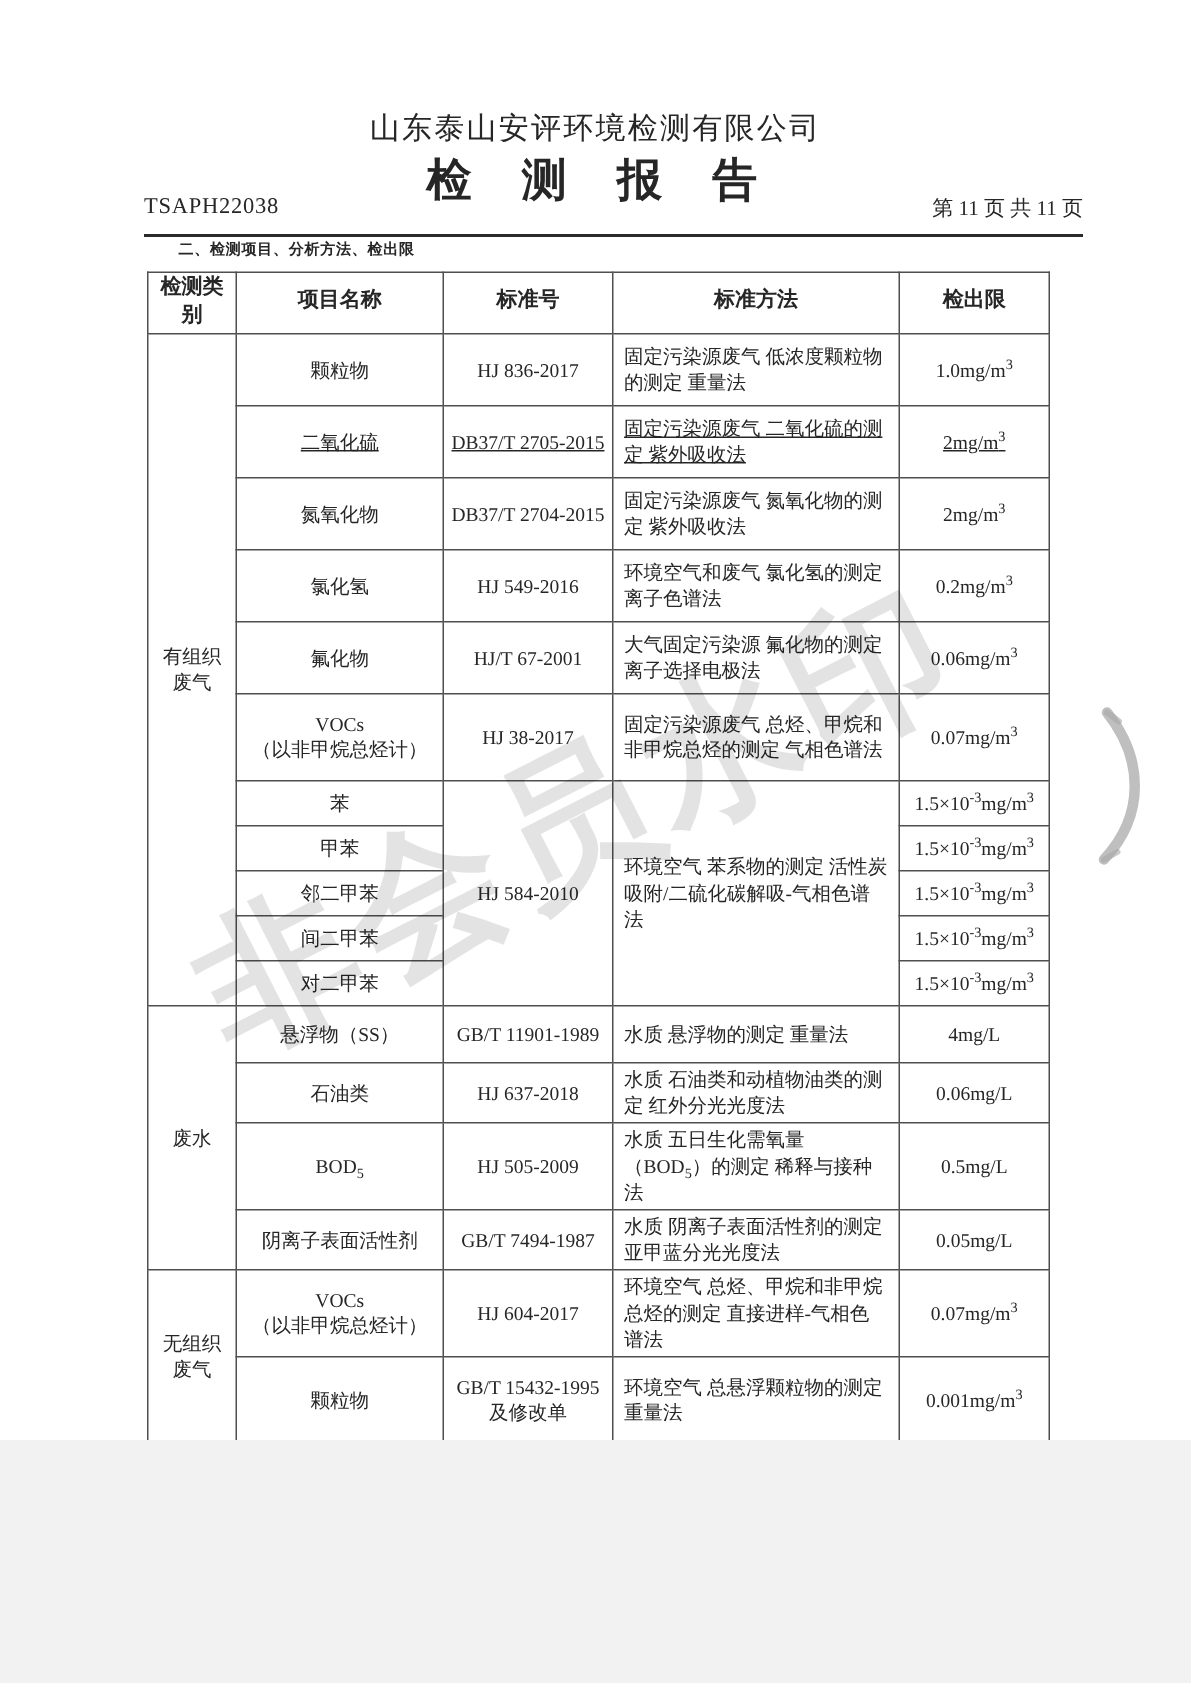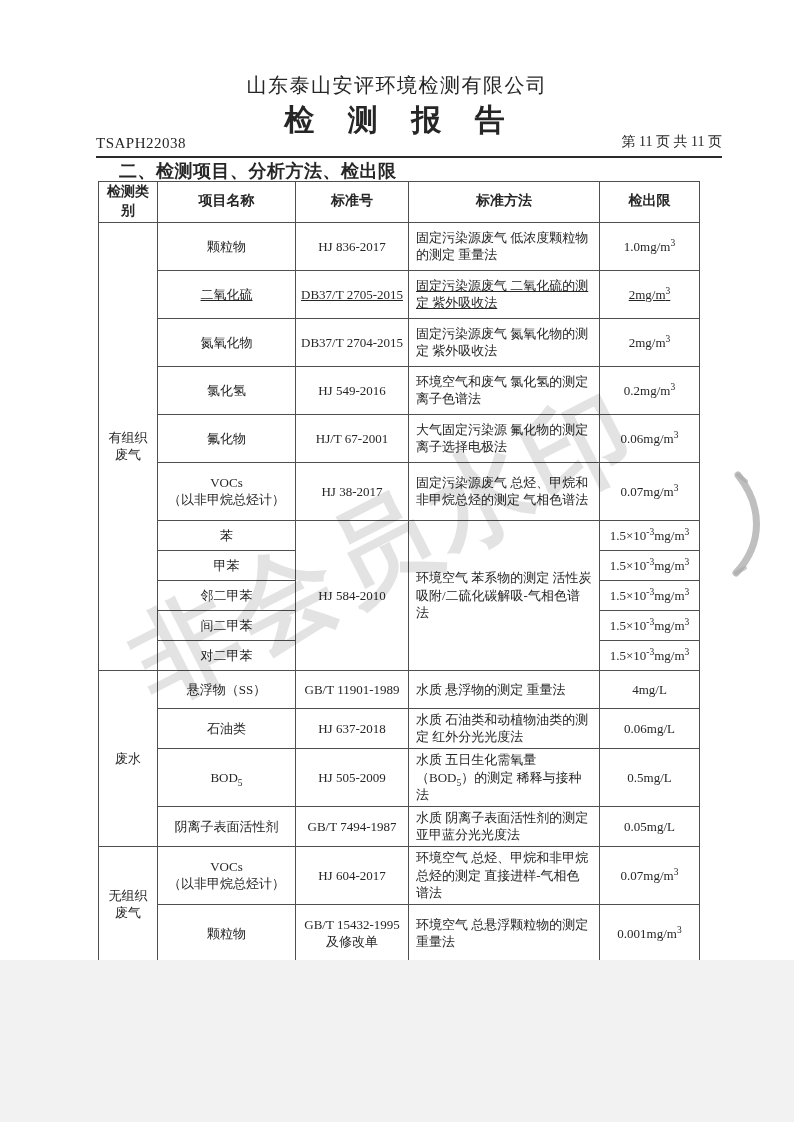--- a/index.html
+++ b/index.html
@@ -16,27 +16,27 @@
     position:absolute;top:72px;left:0;width:794px;text-align:center;
     font-size:20px;letter-spacing:1.5px;
   }
   .title{
     position:absolute;top:100px;left:0;width:794px;text-align:center;
     font-size:30px;font-weight:bold;letter-spacing:5px;word-spacing:16px;
   }
   .meta{
     position:absolute;top:130px;left:96px;width:626px;height:26px;
     border-bottom:2px solid #2b2b2b;
-    display:flex;justify-content:space-between;align-items:center;
+    display:flex;justify-content:space-between;align-items:flex-start;
   }
   .report-no{font-size:15px;letter-spacing:0.5px;}
   .page-info{font-size:14px;padding-bottom:2px;}
   .section-title{
     position:absolute;top:159px;left:119px;
-    font-size:18px;font-weight:bold;letter-spacing:0.5px;
+    font-size:10px;font-weight:bold;letter-spacing:0.5px;
   }
   .content{position:absolute;top:181px;left:0;width:794px;}
   table.det{
     border-collapse:collapse;table-layout:fixed;width:601px;margin-left:98px;
     font-size:13px;line-height:1.35;color:var(--text,#262626);padding-left:35px;
   }
   table.det th,table.det td{
     border:1px solid var(--border,#4f4f4f);
     padding:1px 5px;text-align:center;vertical-align:middle;
     overflow:hidden;

